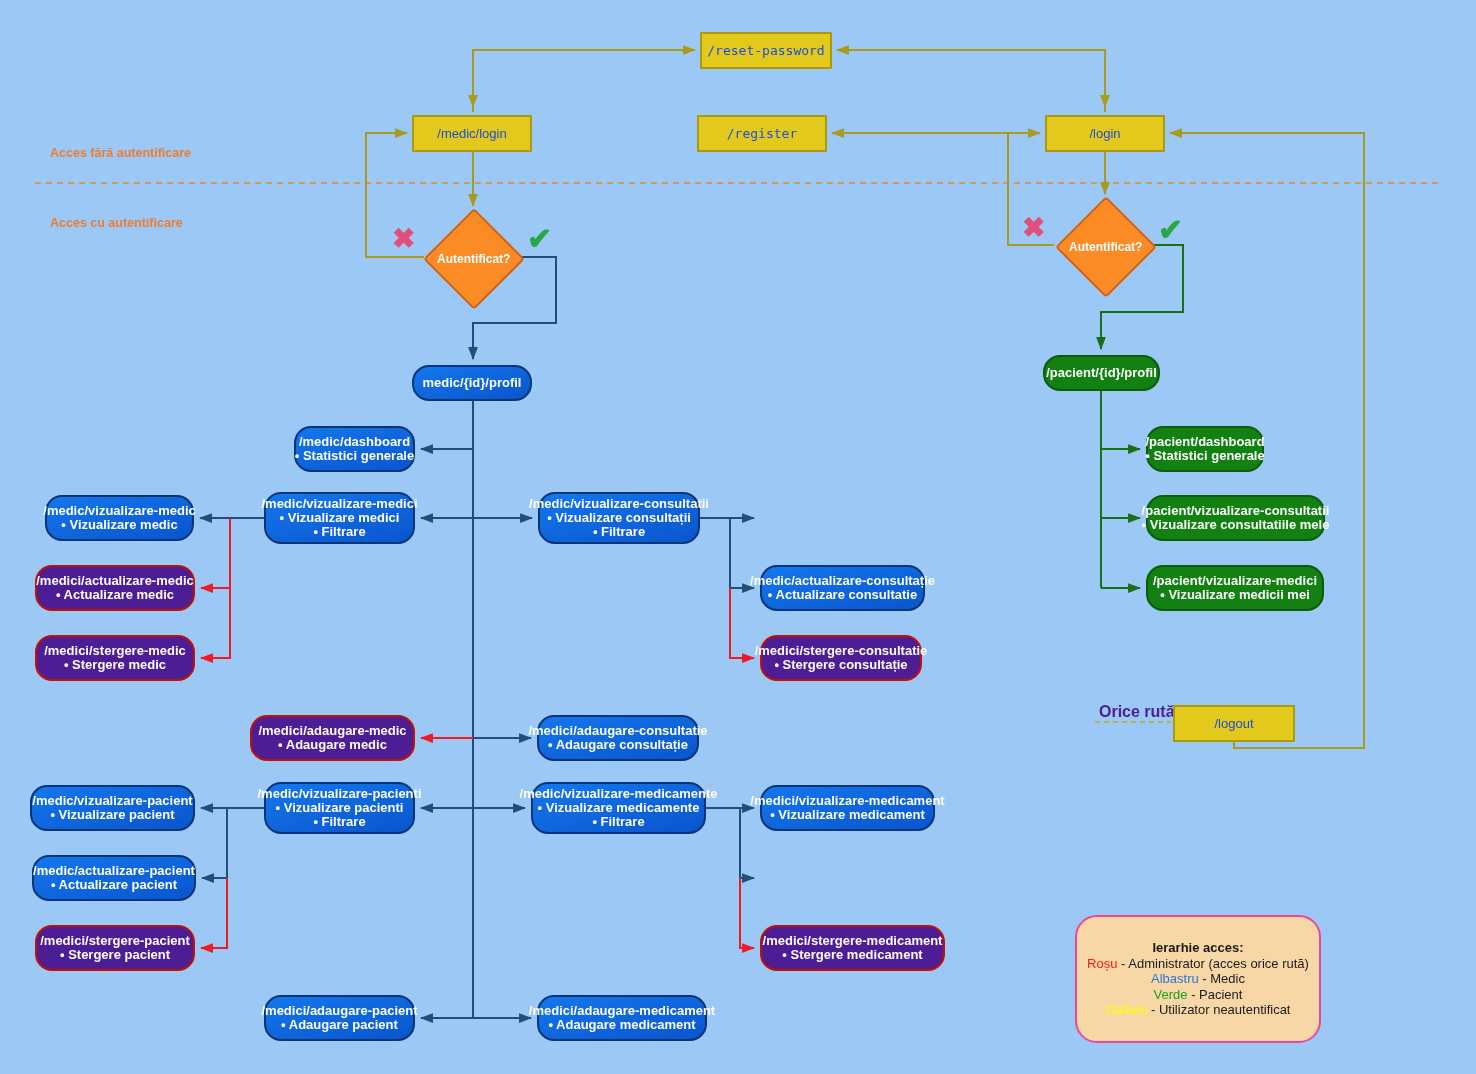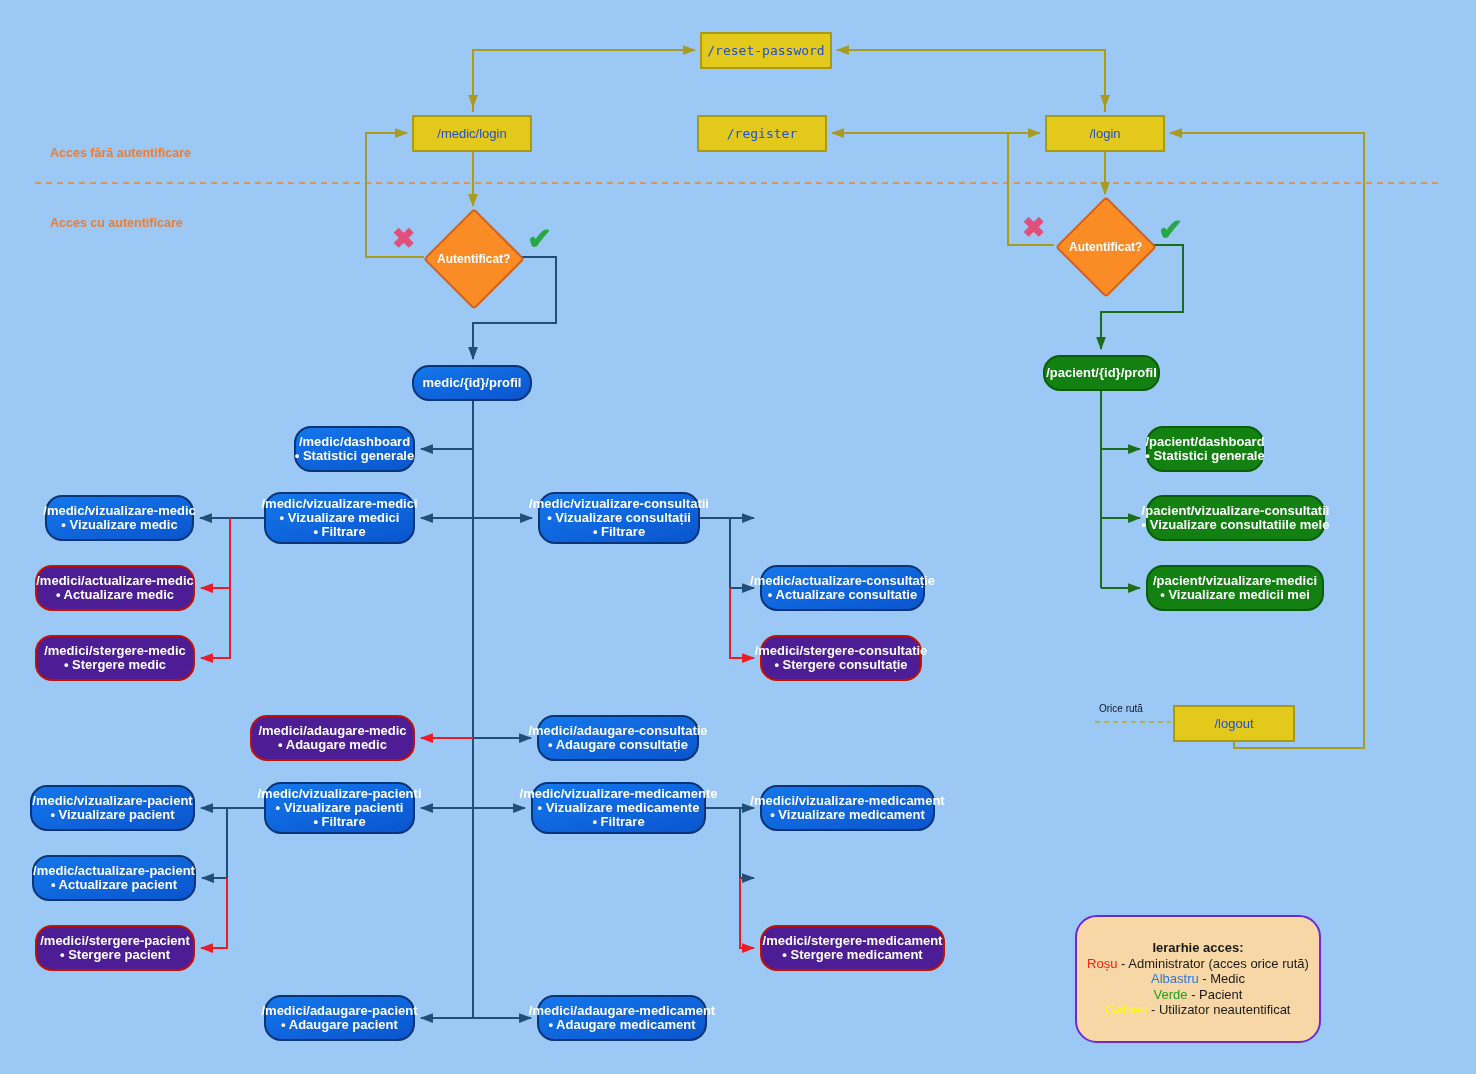--- a/index.html
+++ b/index.html
@@ -17,23 +17,23 @@
           font-size:13px;border-radius:1px;}
   .mono{font-family:"DejaVu Sans Mono",monospace;font-size:13px;}
   .diamond{position:absolute;z-index:2;width:68px;height:68px;transform:rotate(45deg);
            background:#FB8B24;border:2px solid #D2601A;border-radius:4px;
            display:flex;align-items:center;justify-content:center;}
   .dlabel{transform:rotate(-45deg);color:#fff;font-weight:bold;font-size:12px;white-space:nowrap;}
   .mark{position:absolute;z-index:3;font-weight:bold;line-height:1;}
   .cross{color:#E0507A;font-size:28px;}
   .check{color:#27A844;font-size:30px;}
   .seclabel{position:absolute;z-index:2;color:#ED7D31;font-weight:bold;font-size:12.5px;white-space:nowrap;}
-  .anyroute{position:absolute;z-index:2;color:#0f172a;font-weight:normal;font-size:10px;white-space:nowrap;}
+  .anyroute{position:absolute;z-index:2;color:#4c1d95;font-weight:bold;font-size:16px;white-space:nowrap;}
   .legend{position:absolute;z-index:2;left:1075px;top:915px;width:246px;height:128px;box-sizing:border-box;
-          background:#F8D7A6;border:2px solid #6d28d9;border-radius:22px;
+          background:#F8D7A6;border:2px solid #ec4899;border-radius:22px;
           display:flex;flex-direction:column;justify-content:center;align-items:center;
           font-size:13px;line-height:15.5px;color:#1a1a1a;text-align:center;}
   .lg-title{font-weight:bold;}
   .term.red-t{color:#FF1A0E;background:none;border:none;}
   .term.blue-t{color:#2E75D6;}
   .term.green-t{color:#1FA11F;}
   .term.yellow-t{color:#FFFF00;}
 </style>
 </head>
 <body>

